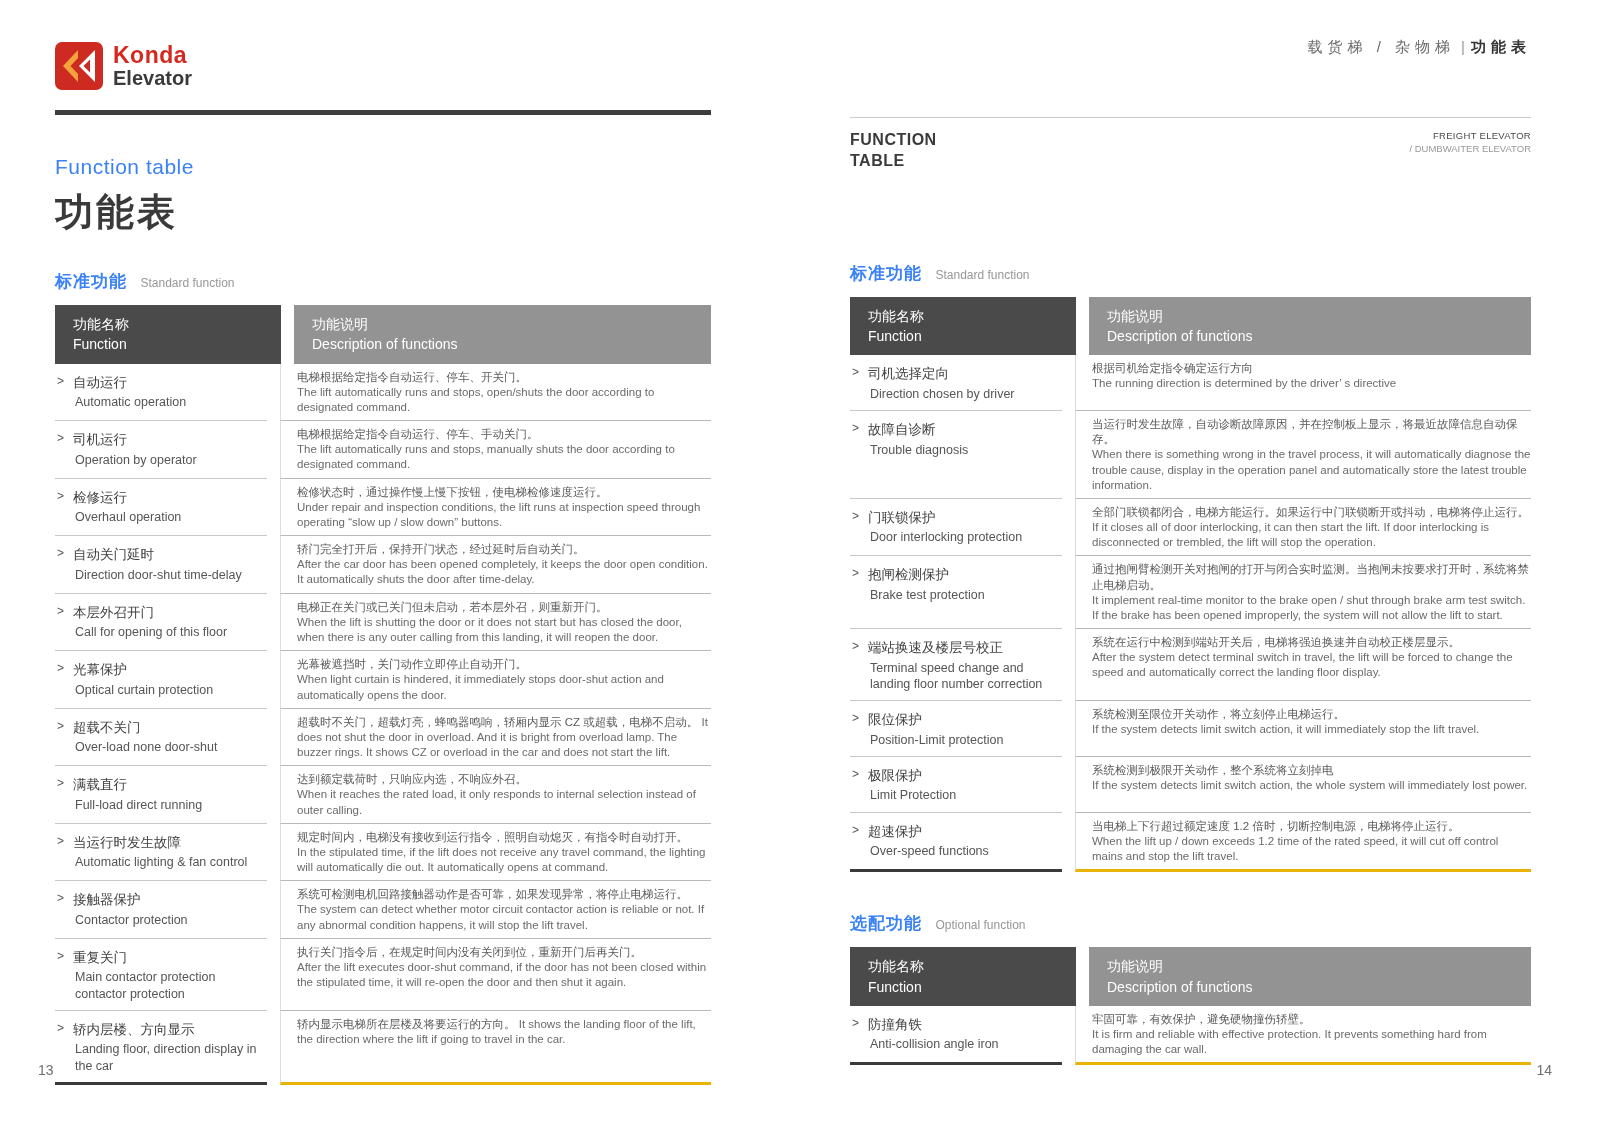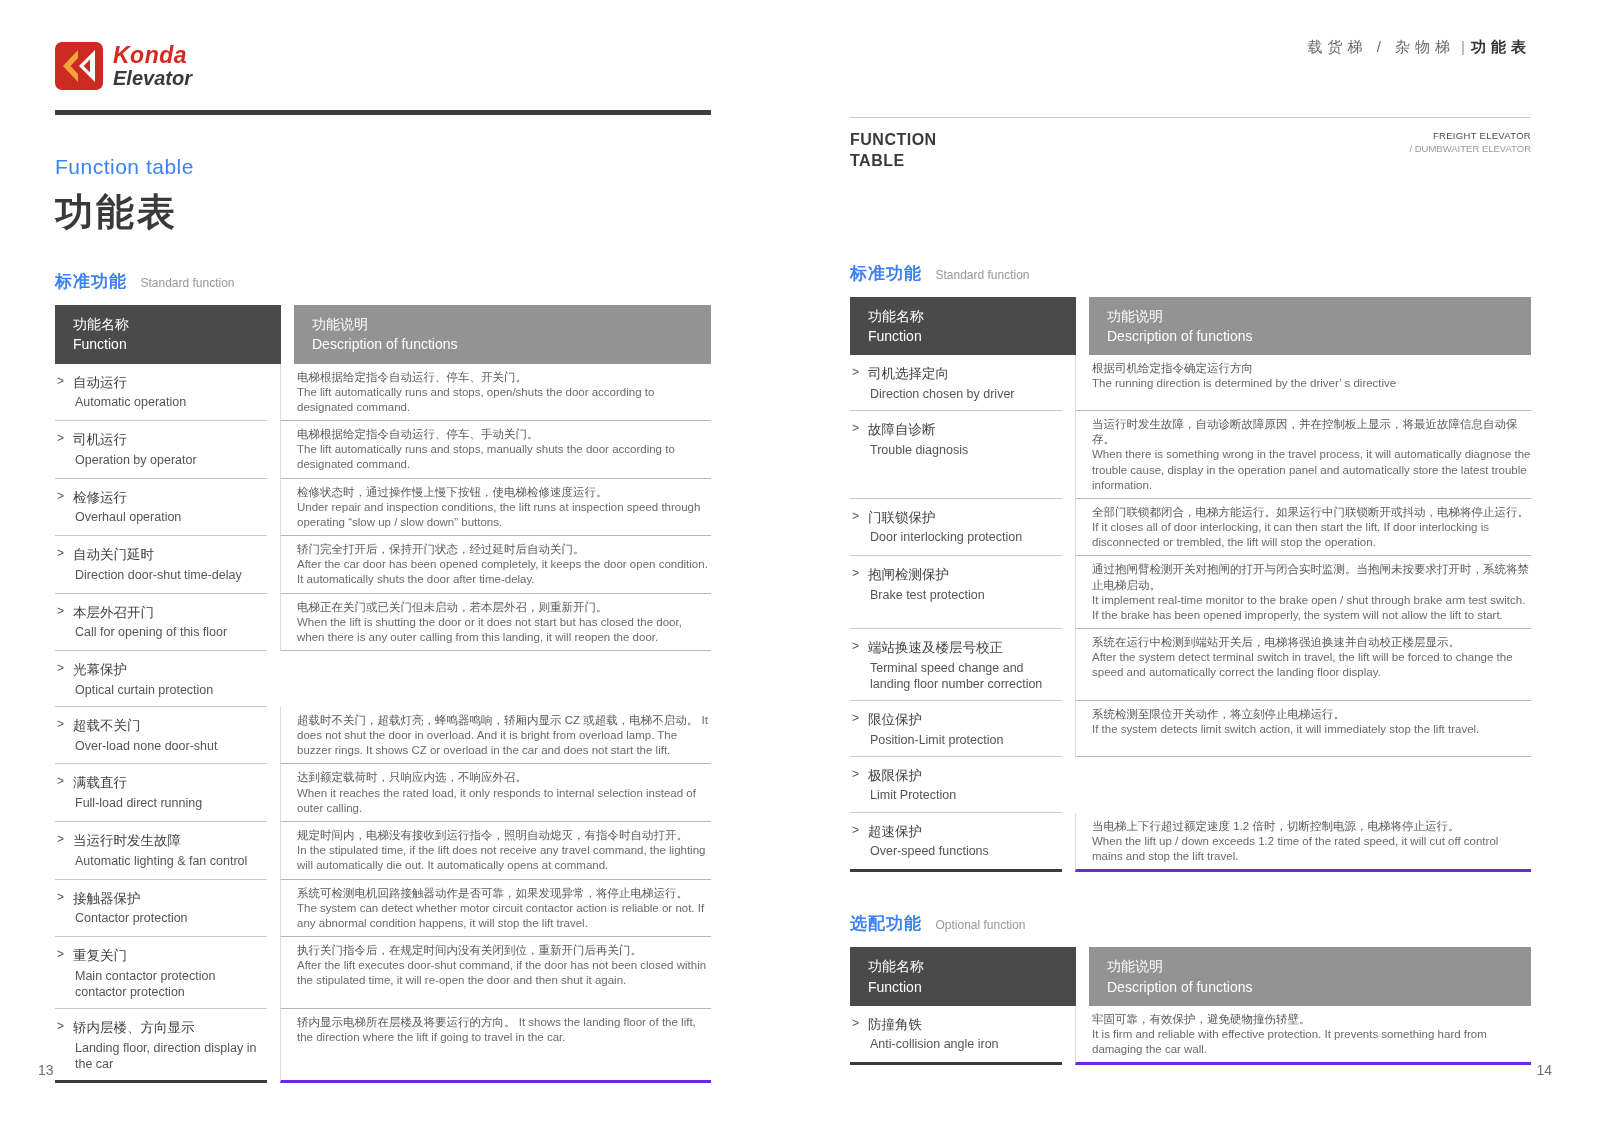--- a/index.html
+++ b/index.html
@@ -5,21 +5,21 @@
   html,body{margin:0;padding:0;background:#ffffff;}
   .spread{position:relative;width:1600px;height:1131px;background:#fff;overflow:hidden;
     font-family:"Liberation Sans","DejaVu Sans",sans-serif;color:#444;}
   .page{position:absolute;top:0;}
   .page-left{left:55px;top:40px;width:656px;}
   .page-right{left:850px;top:38px;width:681px;}
 
   
   .brand{display:flex;align-items:center;gap:10px;height:52px;}
   .logo-box{width:48px;height:48px;flex:none;}
-  .logo-text{line-height:1.05;font-style:italic;}
+  .logo-text{line-height:1.05;}
   .logo-name{color:#d5281f;font-weight:700;font-size:23px;letter-spacing:0.5px;}
   .logo-sub{color:#3a3a3a;font-weight:600;font-size:20px;}
 
   .rule-dark{height:5px;background:#3d3d3d;margin-top:18px;}
   .title-en{margin-top:40px;font-size:21px;color:#3b82f6;font-weight:400;letter-spacing:0.5px;}
   .title-cn{margin-top:8px;font-size:38px;color:#3a3a3a;font-weight:700;letter-spacing:3px;}
 
   .section-label{margin-top:32px;}
   .section-cn{font-size:17px;font-weight:700;color:#3b82f6;letter-spacing:1px;}
   .section-en{font-size:12px;color:#979797;margin-left:9px;}
@@ -35,21 +35,21 @@
   .col-name{width:210px;flex:none;padding:10px 0 8px 2px;border-bottom:1px solid #c8c8c8;}
   .nm-cn{font-size:13.5px;color:#3f3f3f;display:flex;gap:9px;line-height:1.3;}
   .bullet{color:#555;font-size:12px;flex:none;}
   .nm-en{font-size:12.5px;color:#555;margin-top:3px;margin-left:18px;line-height:1.3;}
   .col-desc{flex:1;padding:6px 0 5px 16px;border-bottom:1px solid #b8b8b8;border-left:1px solid #dcdcdc;
     font-size:11.5px;line-height:1.32;}
   .d-cn{display:block;color:#5a5a5a;}
   .d-en{display:block;color:#6b6b6b;}
   .col-desc.flow .d-cn,.col-desc.flow .d-en{display:inline;margin-top:44px;}
   .fn-body .fn-row:last-child .col-name{border-bottom:3px solid #3a3a3a;}
-  .fn-body .fn-row:last-child .col-desc{border-bottom:3px solid #6d28d9;}
+  .fn-body .fn-row:last-child .col-desc{border-bottom:3px solid #eab308;}
 
   
   .crumb{text-align:right;font-size:15px;color:#6a6a6a;letter-spacing:5px;height:22px;}
   .crumb .divider{color:#999;margin:0 6px;letter-spacing:0;}
   .crumb .current{font-weight:700;color:#333;}
   .thin-rule{height:1px;background:#cccccc;margin-top:57px;}
   .head-row{display:flex;justify-content:space-between;margin-top:12px;}
   .head-title{font-size:16px;font-weight:700;color:#3a3a3a;line-height:1.3;letter-spacing:0.5px;}
   .head-sub{text-align:right;line-height:1.35;}
   .fr1{font-size:9.5px;font-weight:400;color:#4a4a4a;letter-spacing:0.3px;}
@@ -175,20 +175,24 @@
         </div>
 
         <div class="fn-row">
           <div class="col-name">
             <div class="nm-cn">
                 <span class="bullet">&gt;</span>
                 <span>光幕保护</span>
               </div>
             <div class="nm-en">Optical curtain protection</div>
           </div>
+          <div class="col-desc">
+            <span class="d-cn">光幕被遮挡时，关门动作立即停止自动开门。</span>
+            <span class="d-en">When light curtain is hindered, it immediately stops door-shut action and automatically opens the door.</span>
+          </div>
         </div>
 
         <div class="fn-row">
           <div class="col-name">
             <div class="nm-cn">
                 <span class="bullet">&gt;</span>
                 <span>超载不关门</span>
               </div>
             <div class="nm-en">Over-load none door-shut</div>
           </div>
@@ -391,20 +395,24 @@
         </div>
 
         <div class="fn-row">
           <div class="col-name">
             <div class="nm-cn">
                 <span class="bullet">&gt;</span>
                 <span>极限保护</span>
               </div>
             <div class="nm-en">Limit Protection</div>
           </div>
+          <div class="col-desc">
+            <span class="d-cn">系统检测到极限开关动作，整个系统将立刻掉电</span>
+            <span class="d-en">If the system detects limit switch action, the whole system will immediately lost power.</span>
+          </div>
         </div>
 
         <div class="fn-row">
           <div class="col-name">
             <div class="nm-cn">
                 <span class="bullet">&gt;</span>
                 <span>超速保护</span>
               </div>
             <div class="nm-en">Over-speed functions</div>
           </div>

